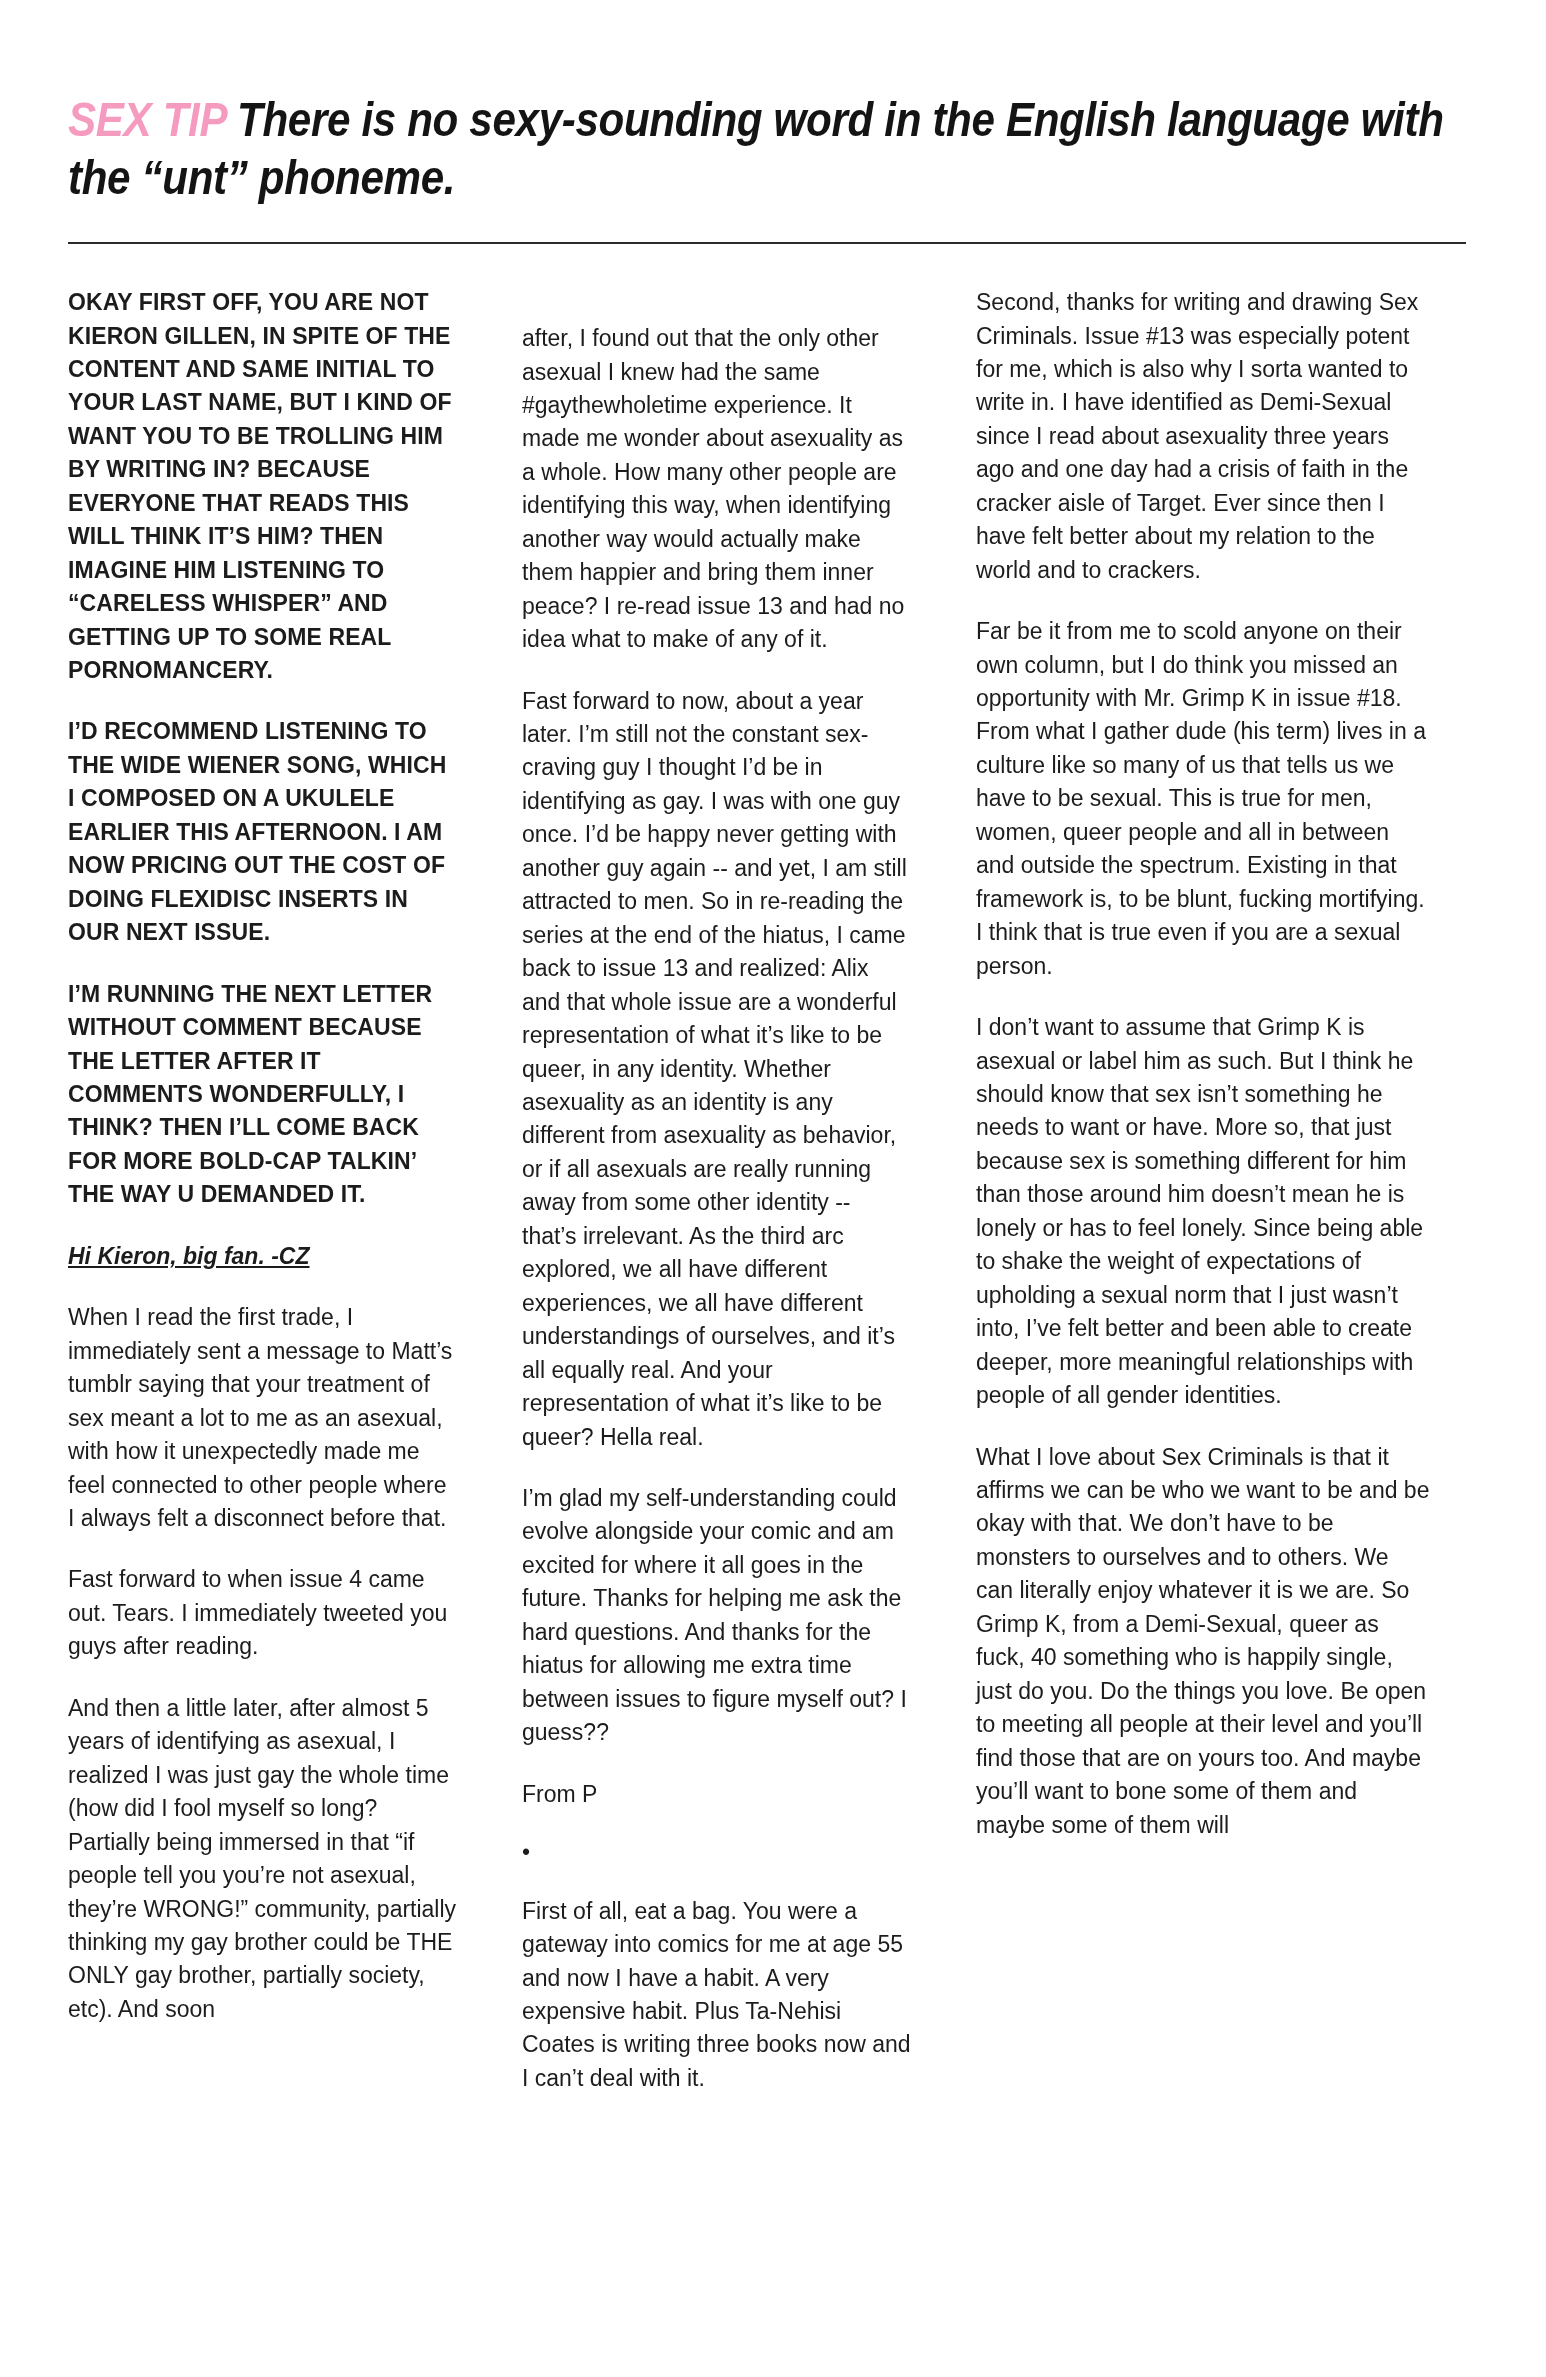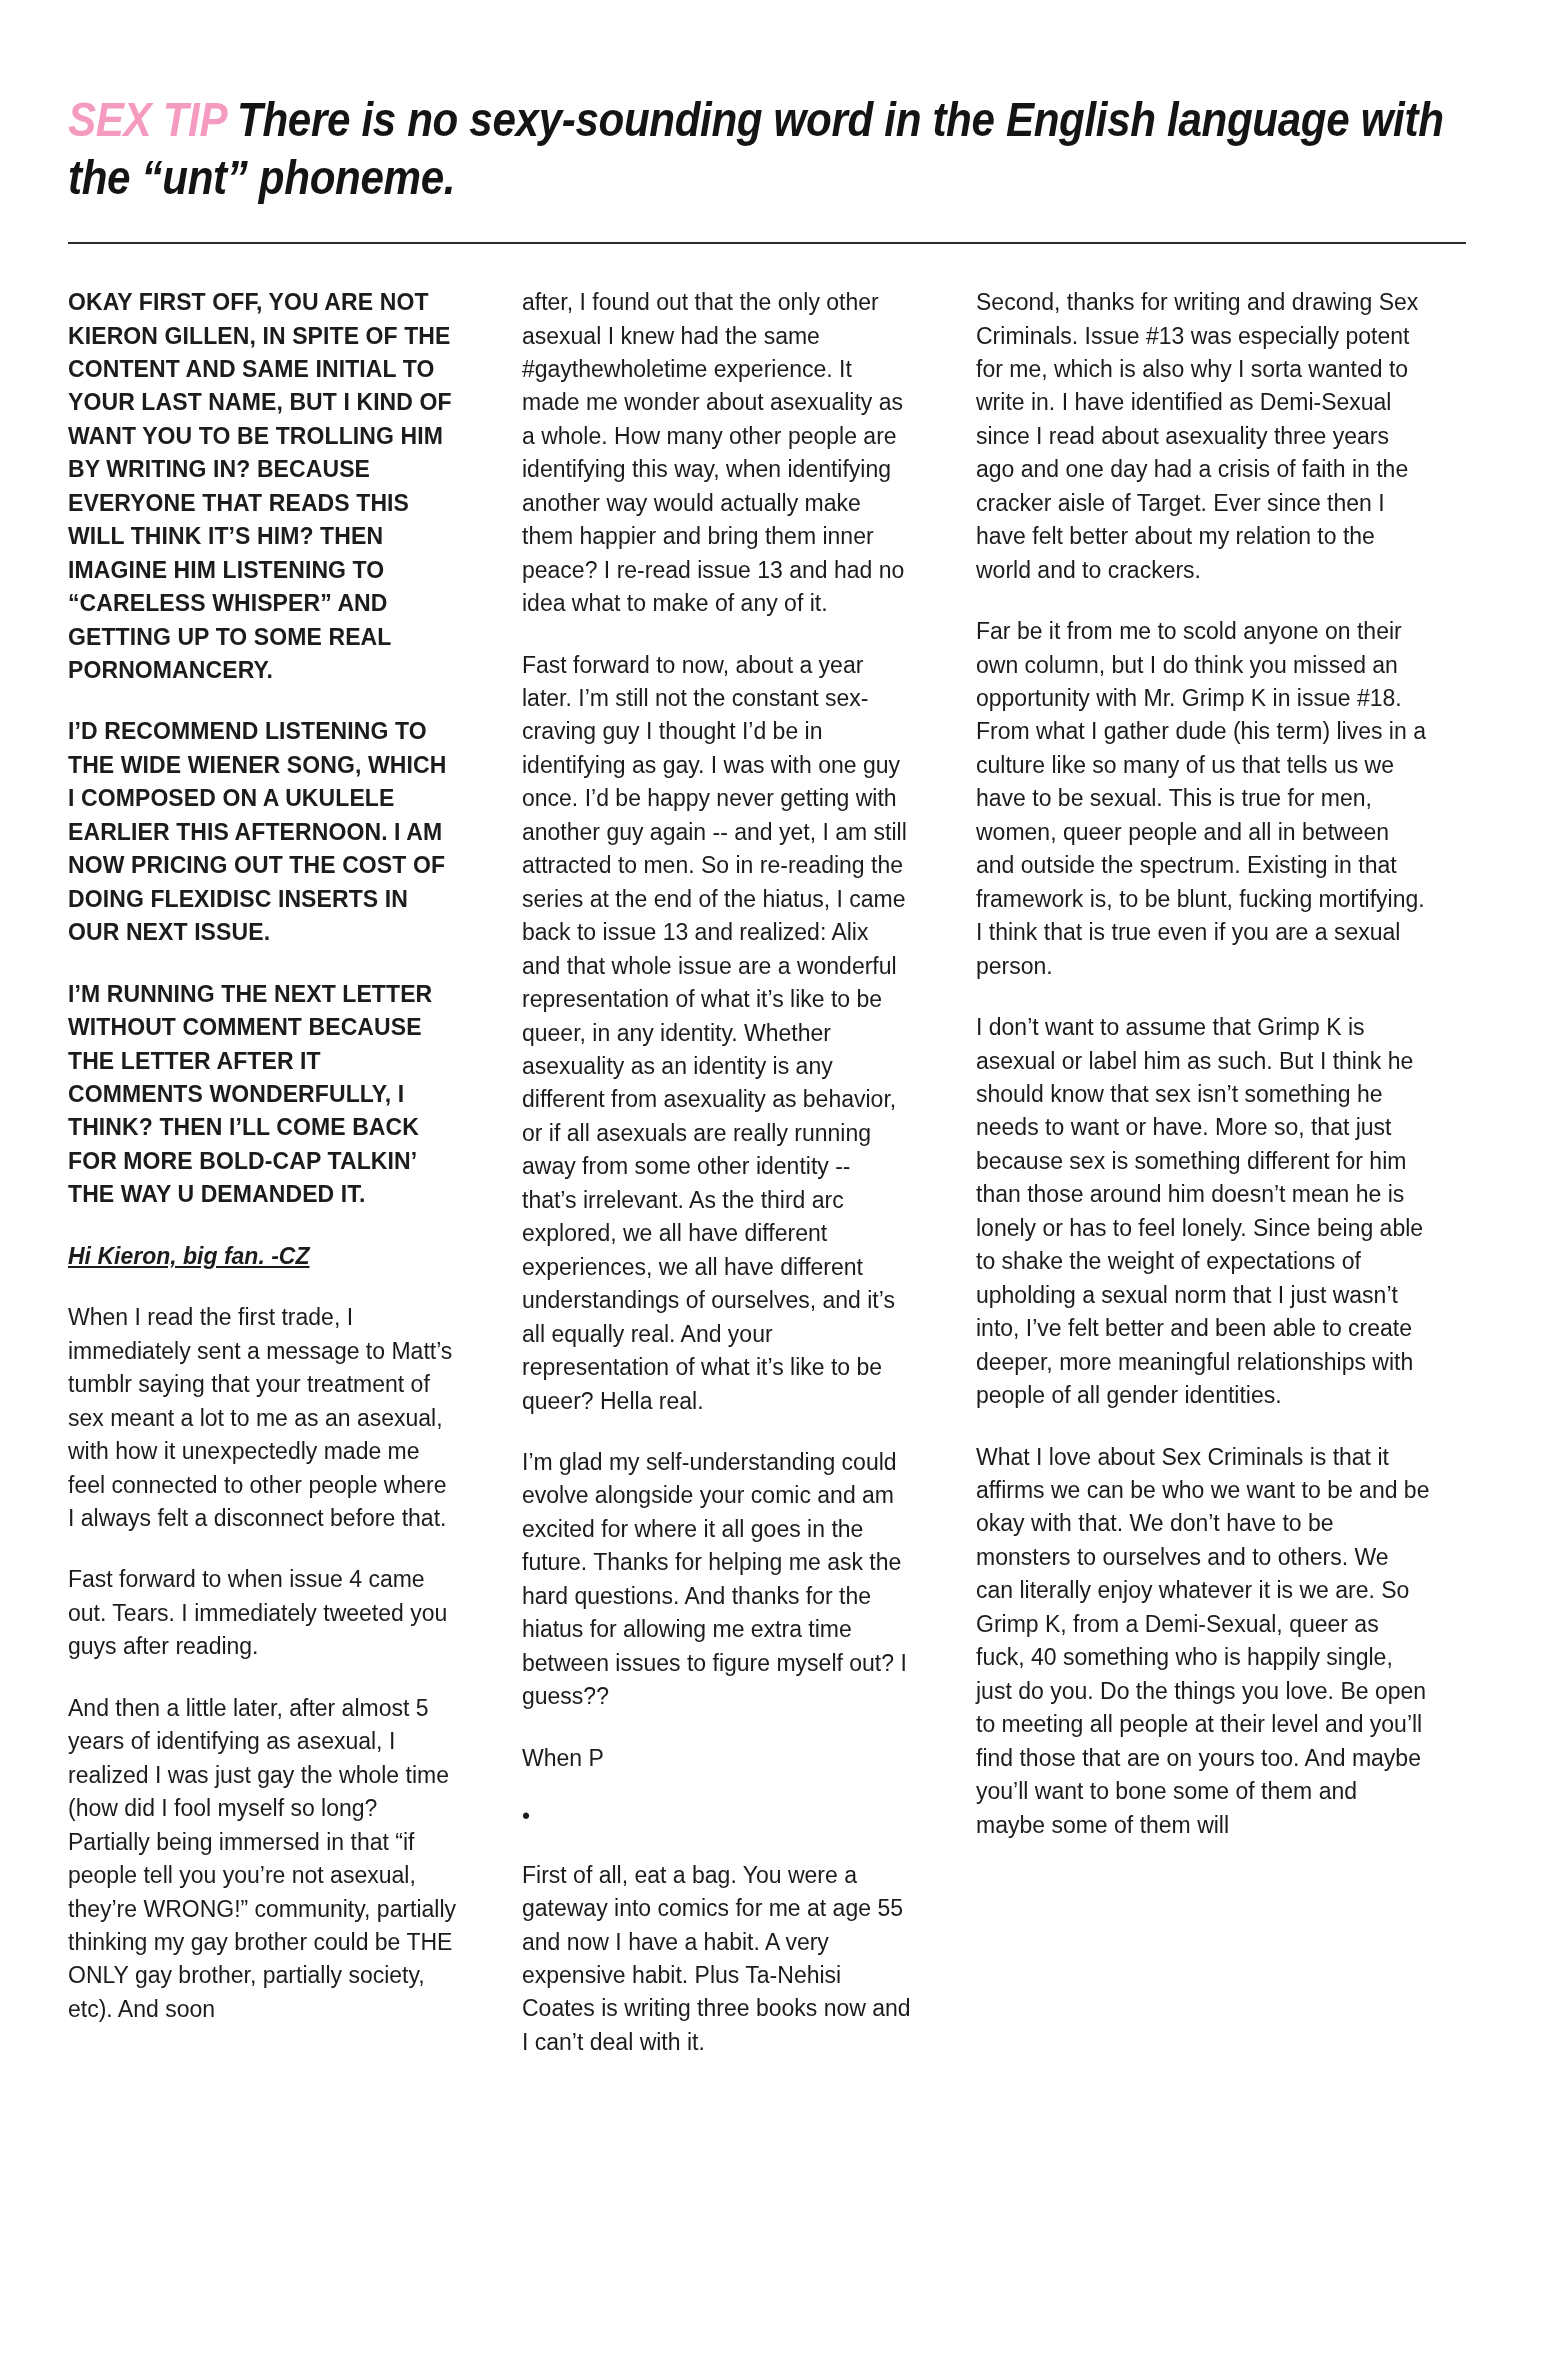--- a/index.html
+++ b/index.html
@@ -54,21 +54,21 @@
   .columns {
     display: flex;
     margin-top: 42px;
     column-gap: 16px;
   }
   .col {
     width: 438px;
     box-sizing: border-box;
   }
   .col-1 { padding-right: 49px; }
-  .col-2 { padding-right: 49px; }
+  .col-2 { padding-right: 49px; margin-top: 36px; }
   .col-3 { padding-right: 0; width: 455px; }
 
   p {
     margin: 0 0 28px 0;
     font-size: 23px;
     line-height: 1.455;
     color: #1c1c1c;
   }
   p:last-child { margin-bottom: 0; }
 
@@ -108,21 +108,21 @@
         <p class="bold-caps">I’M RUNNING THE NEXT LETTER WITHOUT COMMENT BECAUSE THE LETTER AFTER IT COMMENTS WONDERFULLY, I THINK? THEN I’LL COME BACK FOR MORE BOLD-CAP TALKIN’ THE WAY U DEMANDED IT.</p>
         <p class="bold-italic">Hi Kieron, big fan. -CZ</p>
         <p>When I read the first trade, I immediately sent a message to Matt’s tumblr saying that your treatment of sex meant a lot to me as an asexual, with how it unexpectedly made me feel connected to other people where I always felt a disconnect before that.</p>
         <p>Fast forward to when issue 4 came out. Tears. I immediately tweeted you guys after reading.</p>
         <p>And then a little later, after almost 5 years of identifying as asexual, I realized I was just gay the whole time (how did I fool myself so long? Partially being immersed in that “if people tell you you’re not asexual, they’re WRONG!” community, partially thinking my gay brother could be THE ONLY gay brother, partially society, etc). And soon</p>
       </div>
     <div class="col col-2">
         <p>after, I found out that the only other asexual I knew had the same #gaythewholetime experience. It made me wonder about asexuality as a whole. How many other people are identifying this way, when identifying another way would actually make them happier and bring them inner peace? I re-read issue 13 and had no idea what to make of any of it.</p>
         <p>Fast forward to now, about a year later. I’m still not the constant sex-craving guy I thought I’d be in identifying as gay. I was with one guy once. I’d be happy never getting with another guy again -- and yet, I am still attracted to men. So in re-reading the series at the end of the hiatus, I came back to issue 13 and realized: Alix and that whole issue are a wonderful representation of what it’s like to be queer, in any identity. Whether asexuality as an identity is any different from asexuality as behavior, or if all asexuals are really running away from some other identity -- that’s irrelevant. As the third arc explored, we all have different experiences, we all have different understandings of ourselves, and it’s all equally real. And your representation of what it’s like to be queer? Hella real.</p>
         <p>I’m glad my self-understanding could evolve alongside your comic and am excited for where it all goes in the future. Thanks for helping me ask the hard questions. And thanks for the hiatus for allowing me extra time between issues to figure myself out? I guess??</p>
-        <p>When P</p>
+        <p>From P</p>
         <p class="bullet-sep">•</p>
         <p>First of all, eat a bag. You were a gateway into comics for me at age 55 and now I have a habit. A very expensive habit. Plus Ta-Nehisi Coates is writing three books now and I can’t deal with it.</p>
       </div>
     <div class="col col-3">
         <p>Second, thanks for writing and drawing Sex Criminals. Issue #13 was especially potent for me, which is also why I sorta wanted to write in. I have identified as Demi-Sexual since I read about asexuality three years ago and one day had a crisis of faith in the cracker aisle of Target. Ever since then I have felt better about my relation to the world and to crackers.</p>
         <p>Far be it from me to scold anyone on their own column, but I do think you missed an opportunity with Mr. Grimp K in issue #18. From what I gather dude (his term) lives in a culture like so many of us that tells us we have to be sexual. This is true for men, women, queer people and all in between and outside the spectrum. Existing in that framework is, to be blunt, fucking mortifying. I think that is true even if you are a sexual person.</p>
         <p>I don’t want to assume that Grimp K is asexual or label him as such. But I think he should know that sex isn’t something he needs to want or have. More so, that just because sex is something different for him than those around him doesn’t mean he is lonely or has to feel lonely. Since being able to shake the weight of expectations of upholding a sexual norm that I just wasn’t into, I’ve felt better and been able to create deeper, more meaningful relationships with people of all gender identities.</p>
         <p>What I love about Sex Criminals is that it affirms we can be who we want to be and be okay with that. We don’t have to be monsters to ourselves and to others. We can literally enjoy whatever it is we are. So Grimp K, from a Demi-Sexual, queer as fuck, 40 something who is happily single, just do you. Do the things you love. Be open to meeting all people at their level and you’ll find those that are on yours too. And maybe you’ll want to bone some of them and maybe some of them will</p>
       </div>
   </div>

